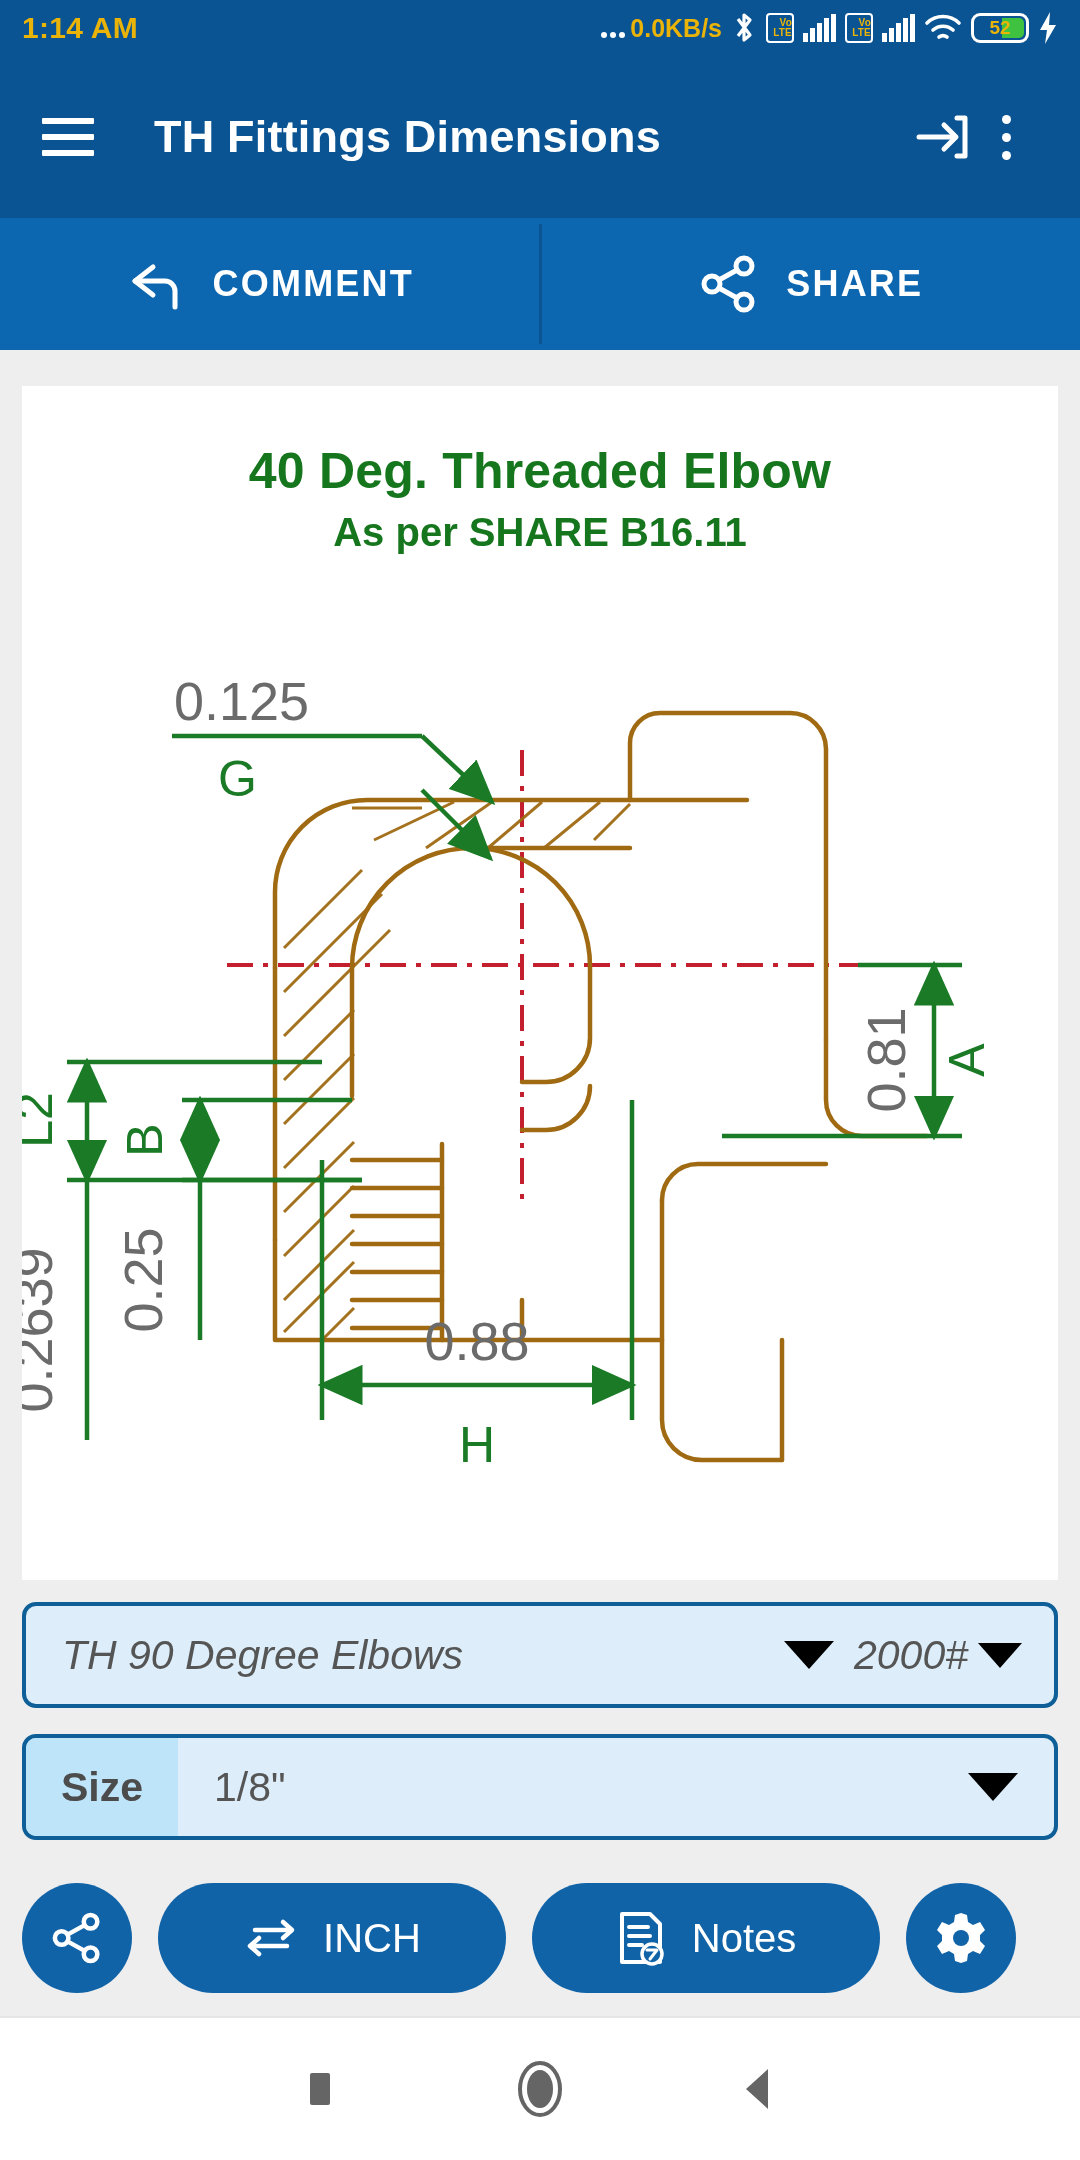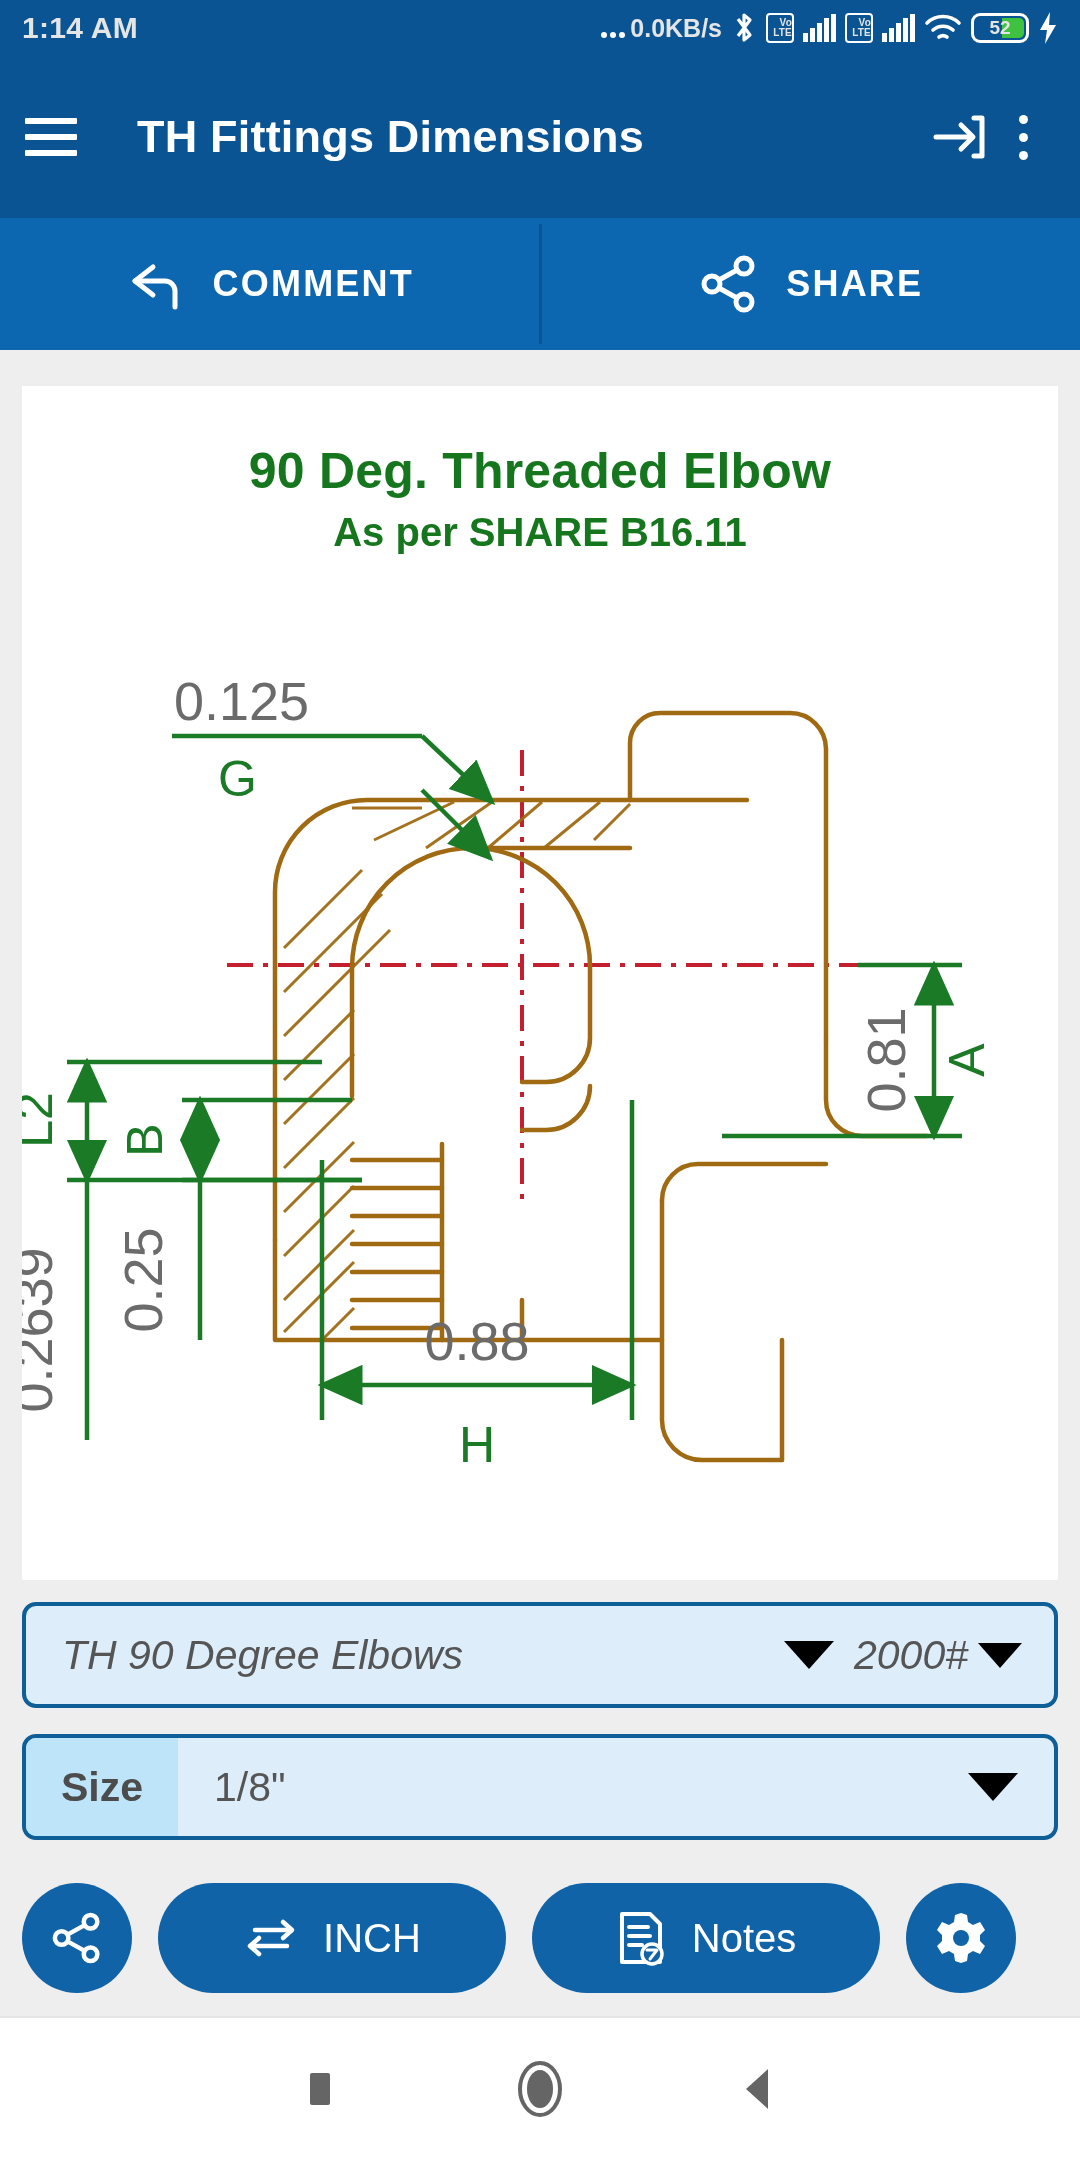--- a/index.html
+++ b/index.html
@@ -7,21 +7,21 @@
     width:1080px; height:2160px;
     background:#ffffff;
     font-family:"Liberation Sans", sans-serif;
     overflow:hidden;
   }
   .phone { position:relative; width:1080px; height:2160px; background:#eeeeee; }
 
   
   .statusbar{
     position:absolute; top:0; left:0; width:1080px; height:56px;
-    background:#0a5493; color:#e5e5e5;
+    background:#0a5493; color:#eab308;
     display:flex; align-items:center; justify-content:space-between;
     padding:0 22px;
   }
   .status-time{ font-size:30px; font-weight:bold; letter-spacing:.3px; }
   .status-right{ display:flex; align-items:center; gap:9px; }
   .netspeed{ display:flex; align-items:flex-end; gap:5px; }
   .dots3{ display:flex; gap:3px; align-items:flex-end; padding-bottom:5px; }
   .dots3 i{ width:6px; height:6px; background:#fff; border-radius:50%; display:block; }
   .kbs{ font-size:25px; font-weight:bold; }
   .ico{ display:block; }
@@ -39,21 +39,21 @@
     position:relative; width:58px; height:30px; border:3px solid #fff; border-radius:9px;
     display:flex; align-items:center; overflow:hidden;
   }
   .batt::after{ content:""; position:absolute; right:-7px; top:9px; width:5px;height:12px;background:#fff;border-radius:0 3px 3px 0;}
   .batt-fill{ position:absolute; right:2px; top:2px; bottom:2px; width:42%; background:#3fc23f; border-radius:0 5px 5px 0;}
   .batt-num{ position:relative; z-index:2; width:100%; text-align:center; font-size:19px; font-weight:bold; }
 
   
   .appbar{
     position:absolute; top:56px; left:0; width:1080px; height:162px;
-    background:#0a5493; display:flex; align-items:center; padding:0 25px;
+    background:#0a5493; display:flex; align-items:center; padding:0 42px;
   }
   .hamb{ width:52px; display:flex; flex-direction:column; gap:10px; cursor:pointer; }
   .hamb i{ display:block; height:6px; background:#fff; border-radius:1px; }
   .app-title{
     color:#fff; font-size:45px; font-weight:bold; margin-left:60px; flex:1;
     white-space:nowrap; letter-spacing:.2px;
   }
   .appbar-ico{ width:64px; height:64px; display:flex; align-items:center; justify-content:center; cursor:pointer; }
   .kebab{ display:flex; flex-direction:column; gap:9px; align-items:center; }
   .kebab i{ width:9px;height:9px;background:#fff;border-radius:50%;display:block;}
@@ -224,21 +224,21 @@
         <circle cx="46" cy="13" r="8" fill="none" stroke="#fff" stroke-width="5"></circle>
         <circle cx="14" cy="31" r="8" fill="none" stroke="#fff" stroke-width="5"></circle>
         <circle cx="46" cy="49" r="8" fill="none" stroke="#fff" stroke-width="5"></circle>
         <path d="M39 17 L21 27 M21 35 L39 45" stroke="#fff" stroke-width="5" stroke-linecap="round"></path>
       </svg>
       <span>SHARE</span>
     </div>
   </div>
 
   <div class="card">
-    <div class="dwg-title">90 Deg. Threaded Elbow</div>
+    <div class="dwg-title">40 Deg. Threaded Elbow</div>
     <div class="dwg-sub">As per SHARE B16.11</div>
 
     <div class="svgwrap">
       <svg width="1036" height="1030" viewBox="0 0 1036 1030">
         <defs>
           <marker id="ar" markerWidth="10" markerHeight="9" refX="9" refY="4.5" orient="auto">
             <path d="M0,0 L10,4.5 L0,9 Z" fill="#1a7a25"></path>
           </marker>
           <marker id="arS" markerWidth="10" markerHeight="9" refX="1" refY="4.5" orient="auto">
             <path d="M10,0 L0,4.5 L10,9 Z" fill="#1a7a25"></path>

